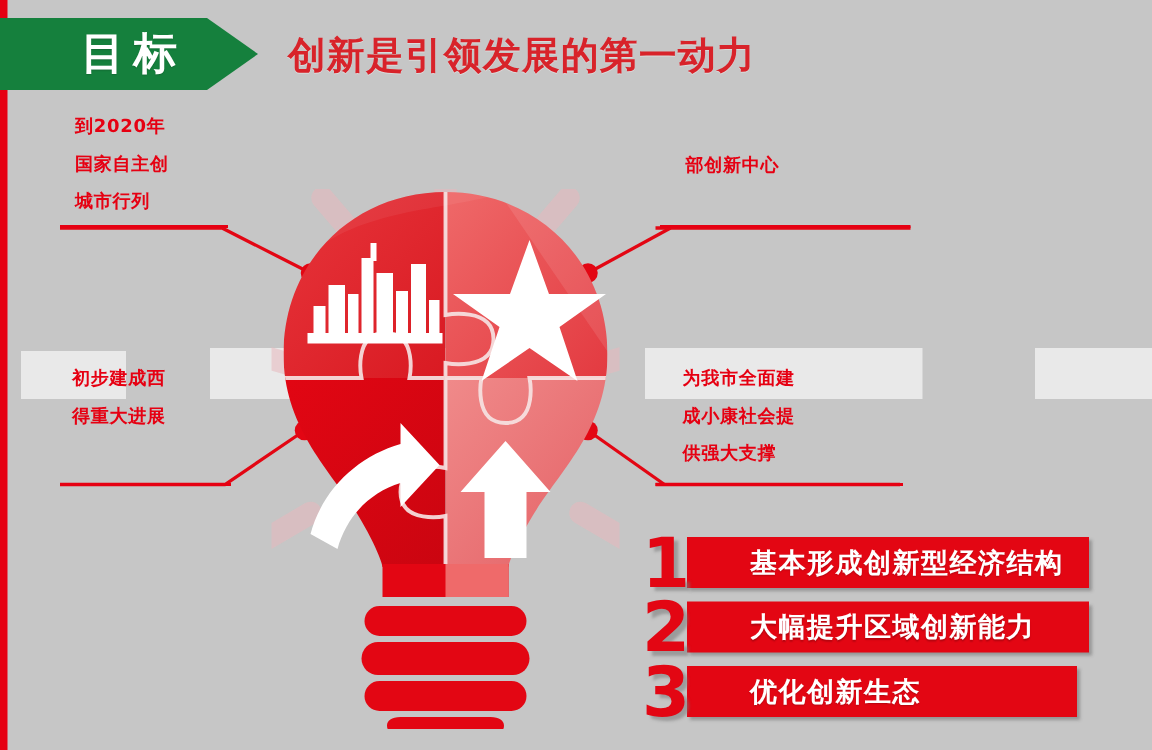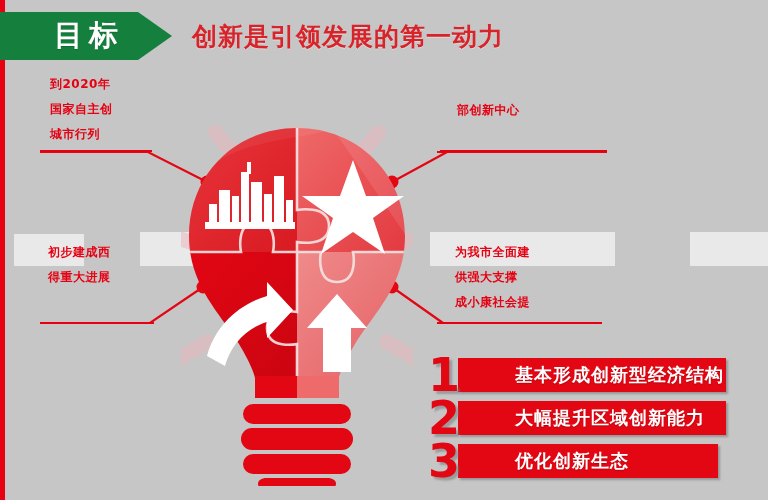--- a/index.html
+++ b/index.html
@@ -68,21 +68,20 @@
     position:absolute;left:30px;top:0;height:34px;width:268px;
     background:#e30613;
     box-shadow:2px 2px 2px rgba(90,90,90,.45);
     display:flex;align-items:center;
   }
   .numrow.r3 .bar{width:260px;}
   .numrow .bar-text{
     color:#fff;font-size:18px;font-weight:bold;letter-spacing:1px;
     padding-left:42px;white-space:nowrap;
     text-shadow:0 1px 1px rgba(0,0,0,.2);
-    margin-left:15px;
   }
   .numrow .num{
     position:absolute;left:0;top:-6px;z-index:3;
     font-size:46px;font-weight:bold;color:#e30613;
     font-family:"DejaVu Sans","Liberation Sans",sans-serif;
     line-height:46px;
     text-shadow:3px 3px 2px rgba(120,120,120,.55);
   }
 </style>
 </head>
@@ -273,22 +272,22 @@
     <span class="ln">初步建成西</span>
     <span class="ln">得重大进展</span>
   </div>
 
   <div class="callout c-tr">
     <span class="ln">部创新中心</span>
   </div>
 
   <div class="callout c-br">
     <span class="ln">为我市全面建</span>
+    <span class="ln">成小康社会提</span>
     <span class="ln">供强大支撑</span>
-    <span class="ln">成小康社会提</span>
   </div>
 
   <div class="numlist">
     <div class="numrow r1">
       <div class="bar">
         <span class="bar-text">基本形成创新型经济结构</span>
       </div>
       <span class="num">1</span>
     </div>
     <div class="numrow r2">

